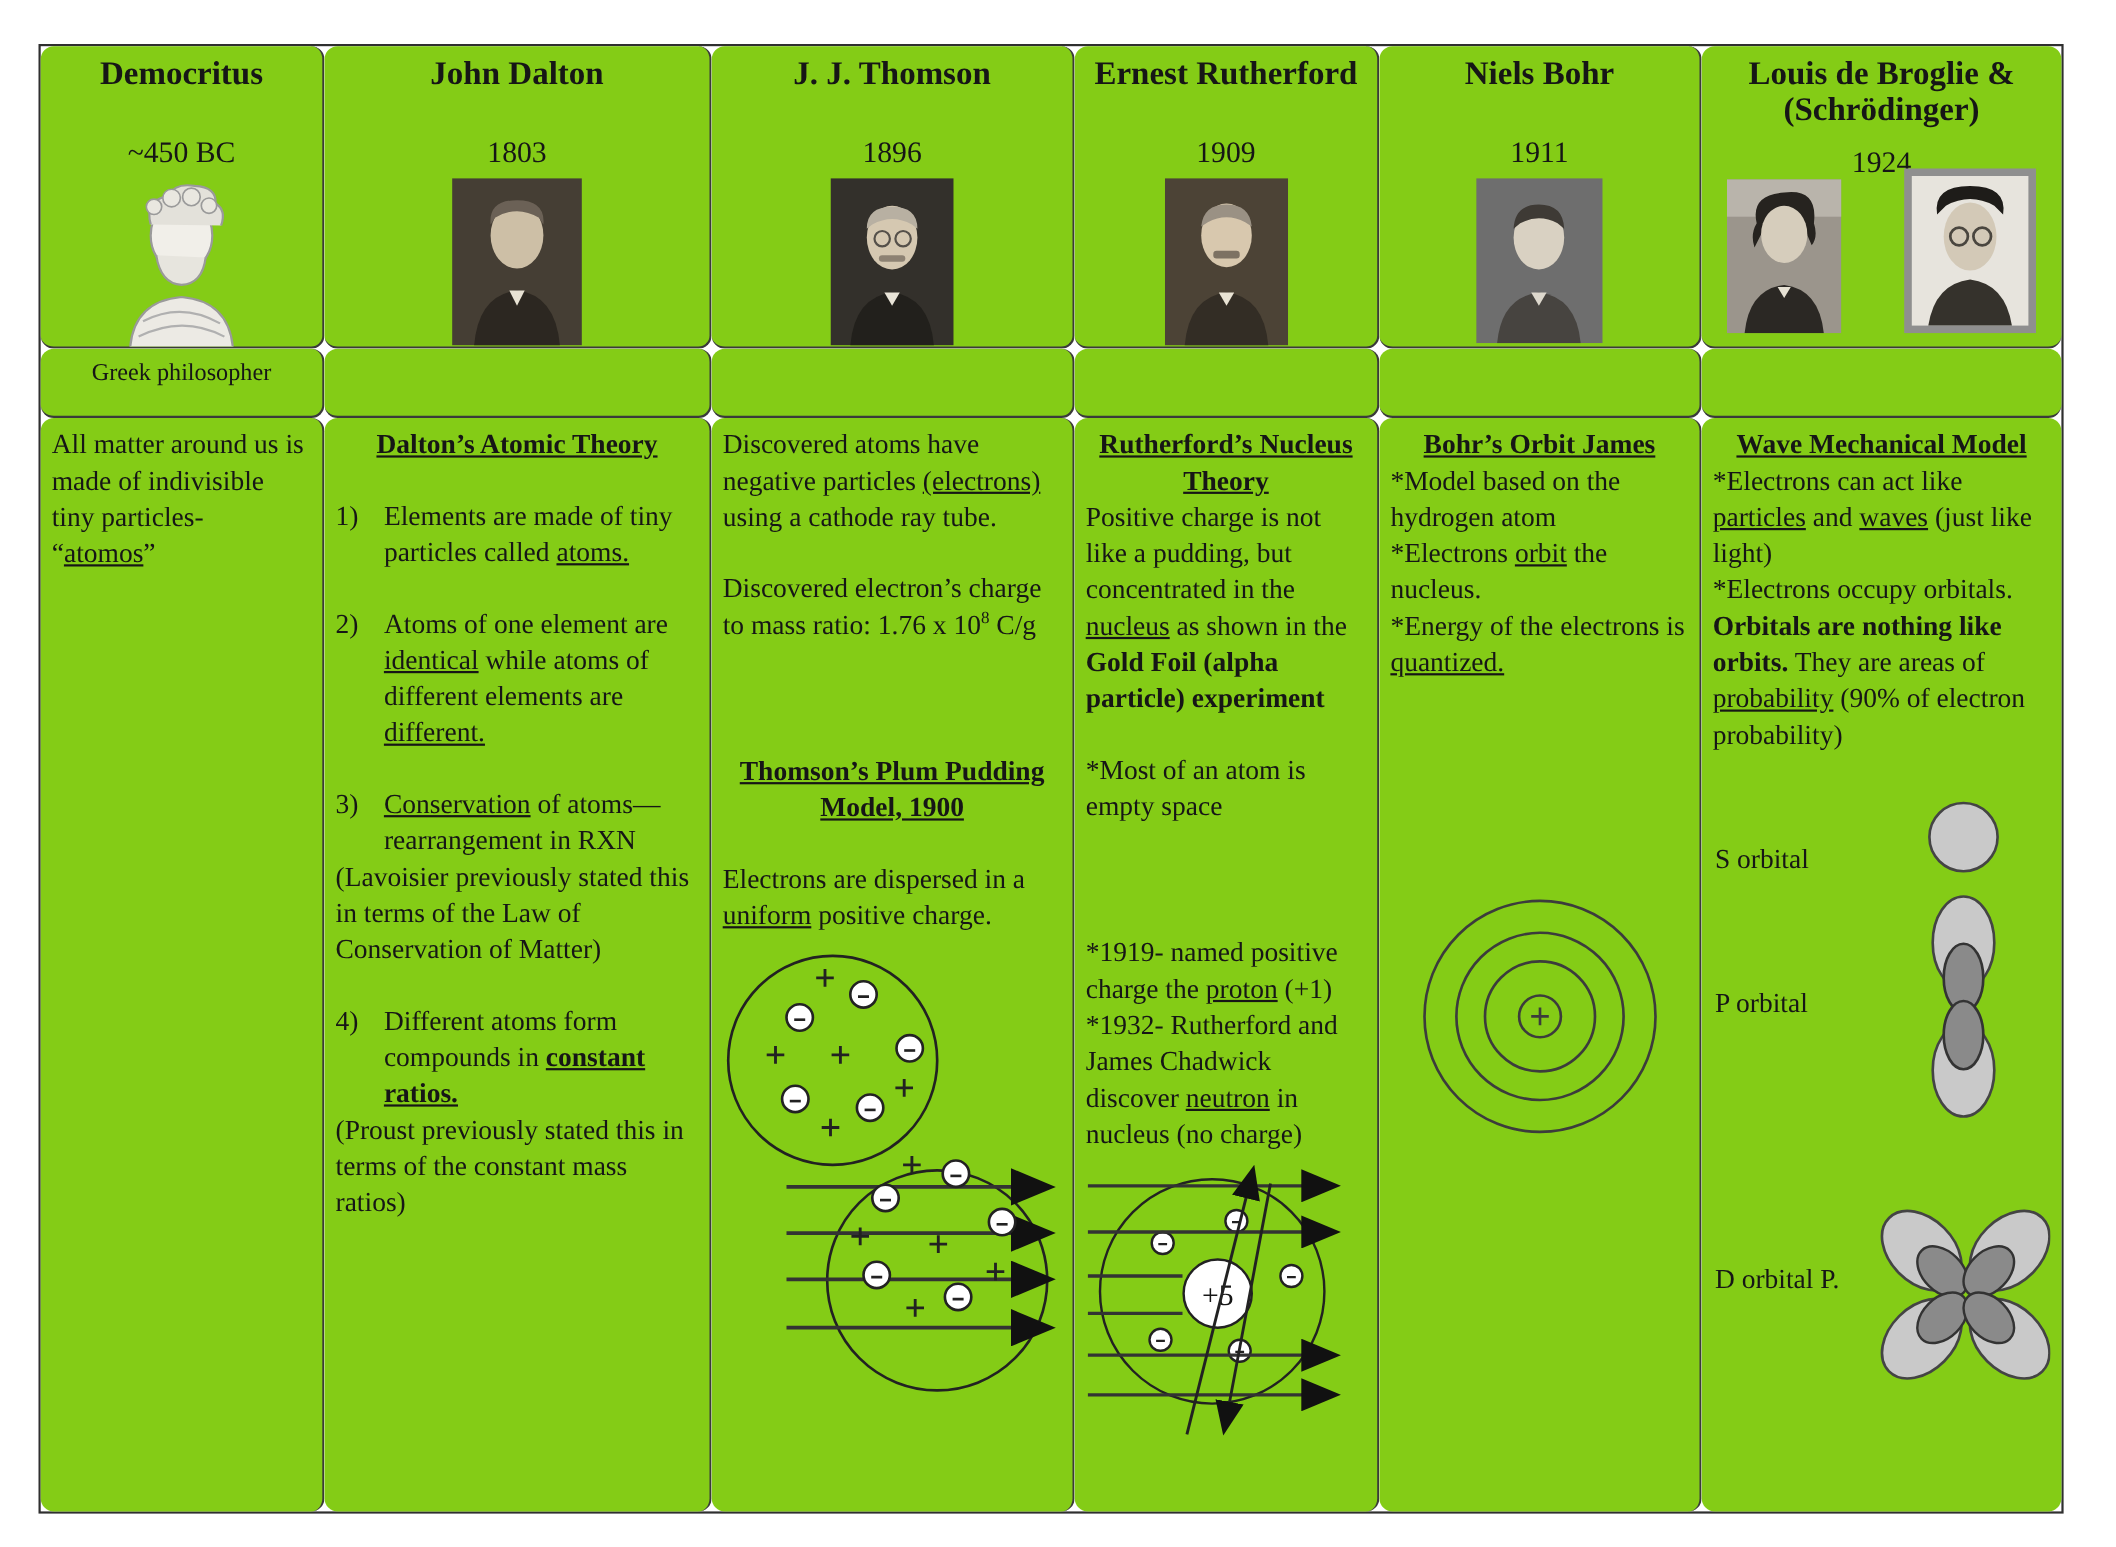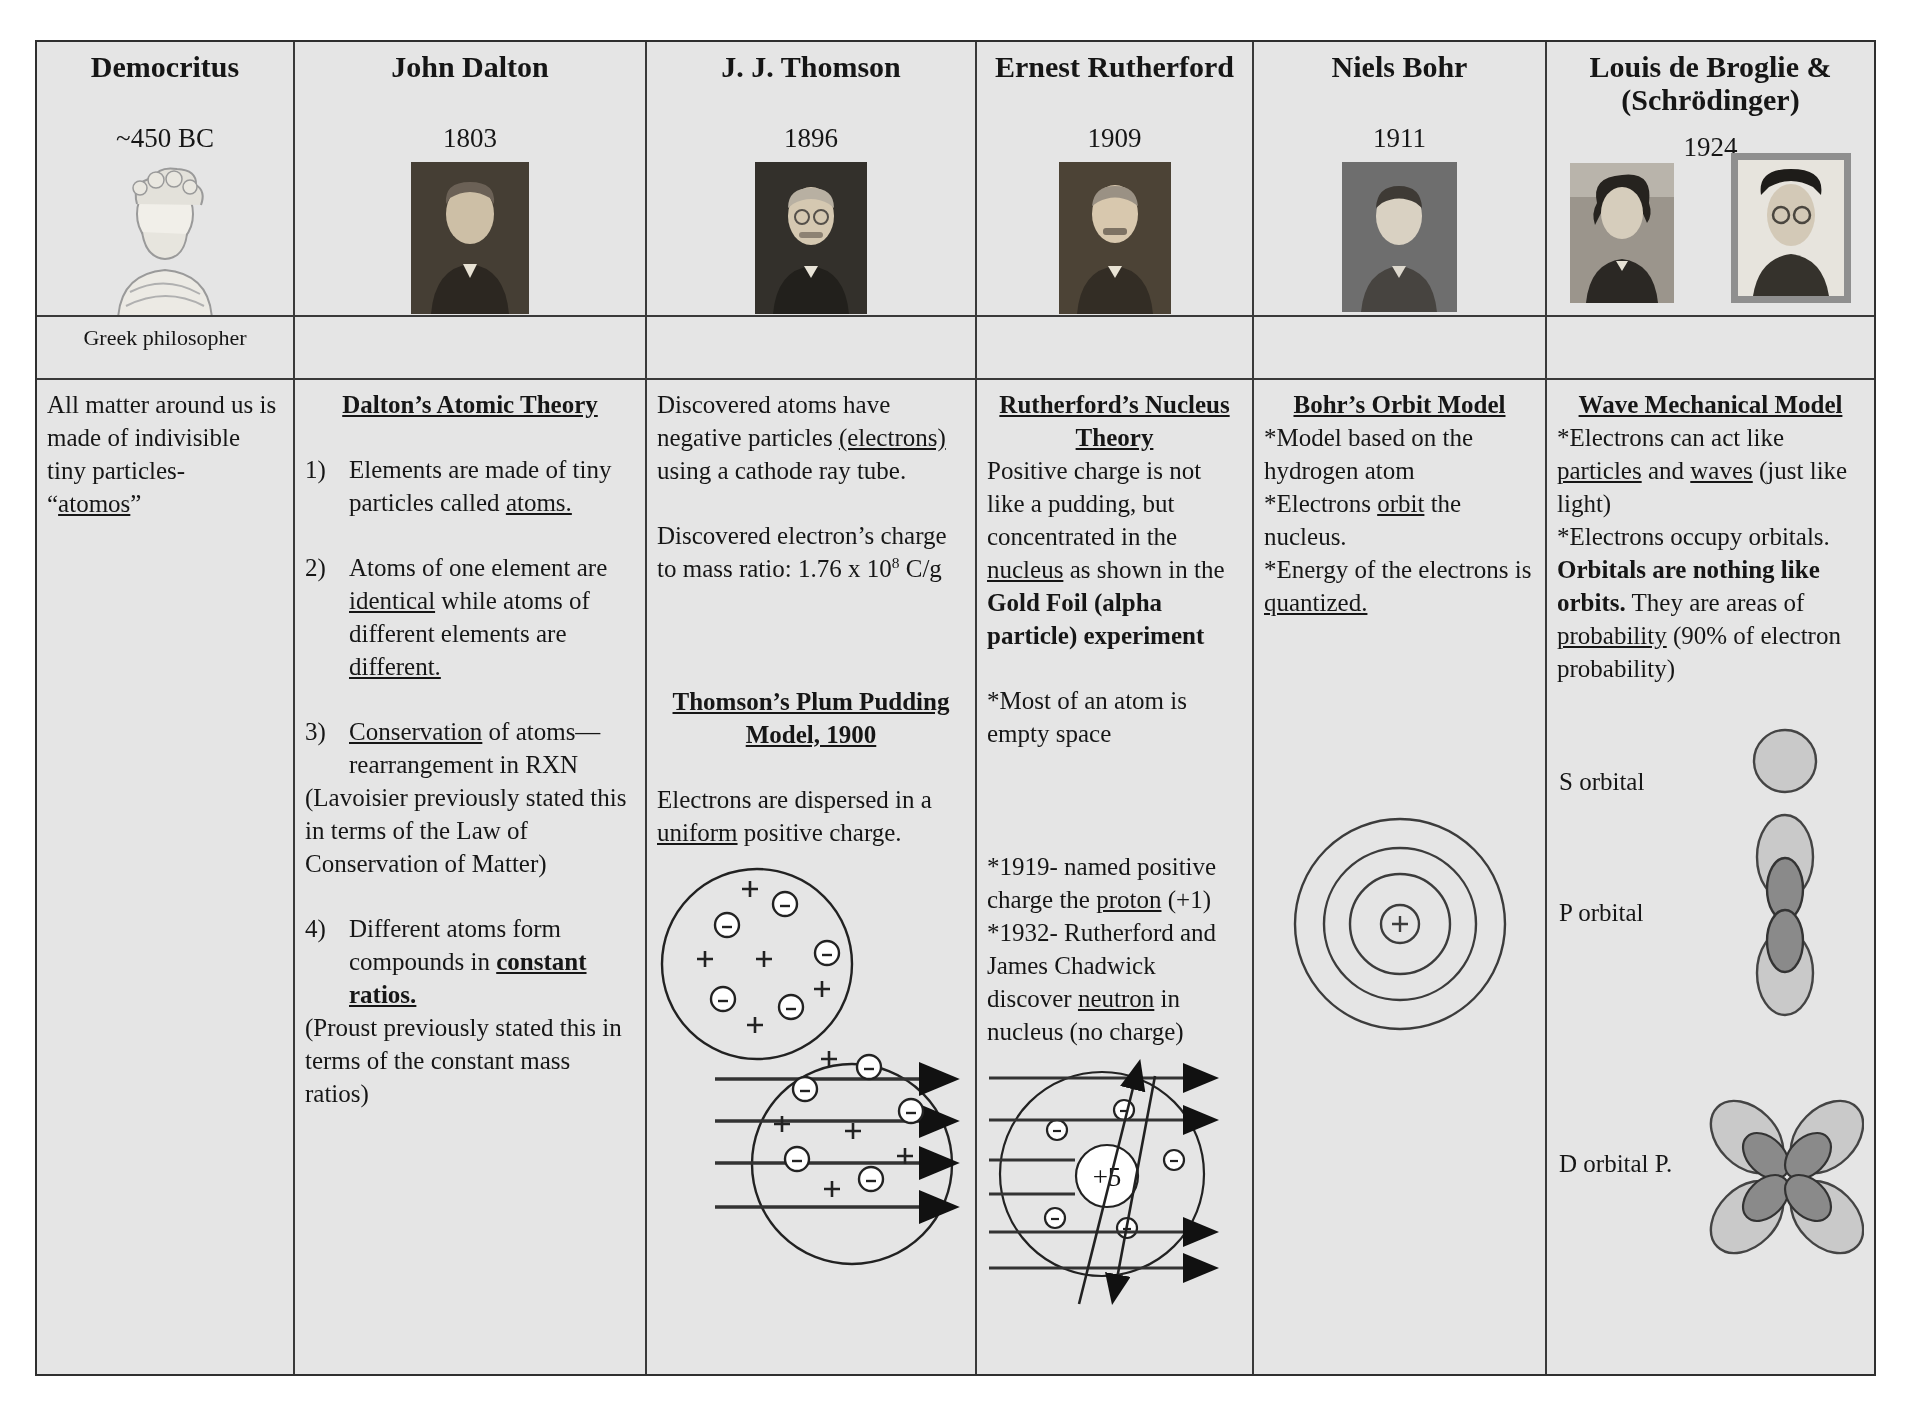--- a/index.html
+++ b/index.html
@@ -5,21 +5,21 @@
   html,body{margin:0;padding:0;background:#fff;}
   body{width:1924px;height:1406px;position:relative;overflow:hidden;
        font-family:"Liberation Serif","DejaVu Serif",serif;color:#161616;}
   .page{position:absolute;inset:0;background:#fff;}
   .atable{position:absolute;left:35px;top:40px;
           display:grid;
           grid-template-columns:258px 352px 330px 277px 293px 327px;
           grid-template-rows:275px 63px 994px;
           border:2px solid #2f2f2f;box-sizing:border-box;background:#fff;}
   .cell{border-right:2px solid #3a3a3a;border-bottom:2px solid #3a3a3a;
-        box-sizing:border-box;position:relative;overflow:hidden;background:#e5e5e5;}
+        box-sizing:border-box;position:relative;overflow:hidden;background:#84cc16;border-radius:12px;}
   .cell.cl{border-right:none;}
   .cell.rb{border-bottom:none;}
   .hcell{text-align:center;padding-top:8px;}
   .col-title{font-weight:bold;font-size:30px;line-height:1.1;}
   .col-year{font-size:27px;margin-top:40px;}
   .col-year.tight{margin-top:16px;}
   .photo-row{display:flex;justify-content:center;align-items:flex-end;gap:10px;margin-top:8px;}
   .r2cell{font-size:22px;text-align:center;padding-top:8px;}
   .cellbody{padding:8px 10px;font-size:25px;line-height:1.32;}
   .p{margin:0;}
@@ -268,21 +268,21 @@
         <line x1="2" y1="138" x2="88" y2="138" stroke="#333" stroke-width="3"></line>
         <line x1="2" y1="176" x2="226" y2="176" stroke="#333" stroke-width="3" marker-end="url(#arr-r)"></line>
         <line x1="2" y1="212" x2="226" y2="212" stroke="#333" stroke-width="3" marker-end="url(#arr-r)"></line>
         <line x1="92" y1="248" x2="152" y2="8" stroke="#222" stroke-width="2.6" marker-end="url(#arr-r)"></line>
         <line x1="168" y1="20" x2="126" y2="244" stroke="#222" stroke-width="2.6" marker-end="url(#arr-r)"></line>
       </svg>
     </div>
 
     <div class="cell rb cellbody">
       <div>
-          <div class="p heading"><span class="b u ">Bohr’s Orbit Model</span></div>
+          <div class="p heading"><span class="b u ">Bohr’s Orbit James</span></div>
           <div class="p"><span class="">*Model based on the hydrogen atom</span></div>
           <div class="p"><span class="">*Electrons </span><span class="u ">orbit</span><span class=""> the nucleus.</span></div>
           <div class="p"><span class="">*Energy of the electrons is </span><span class="u ">quantized.</span></div>
         </div>
       <svg class="diag" width="273" height="250" viewBox="0 0 273 250" style="margin-top:180px">
         <circle cx="136" cy="125" r="105" fill="none" stroke="#3c3c3c" stroke-width="2.4"></circle>
         <circle cx="136" cy="125" r="76" fill="none" stroke="#3c3c3c" stroke-width="2.4"></circle>
         <circle cx="136" cy="125" r="50" fill="none" stroke="#3c3c3c" stroke-width="2.4"></circle>
         <circle cx="136" cy="125" r="19" fill="none" stroke="#3c3c3c" stroke-width="2.4"></circle>
         <path d="M128,125 H144 M136,117 V133" stroke="#3c3c3c" stroke-width="2.4"></path>

